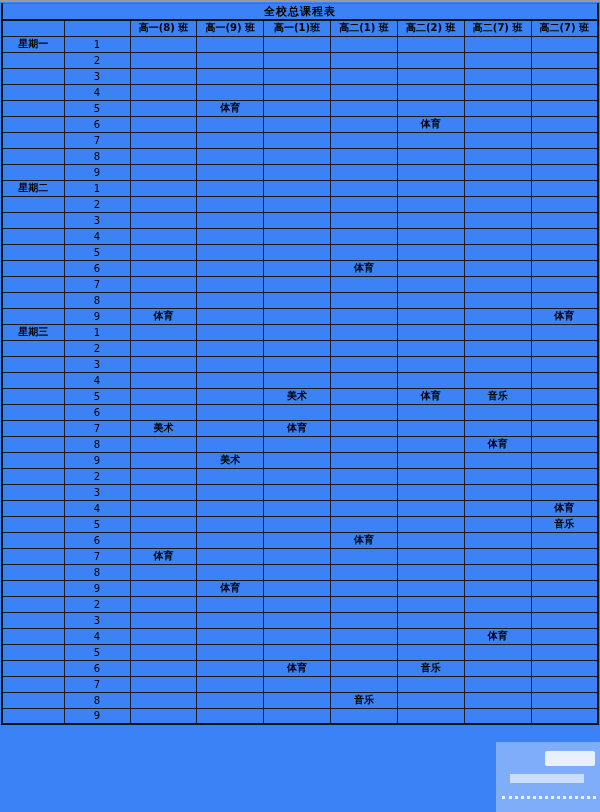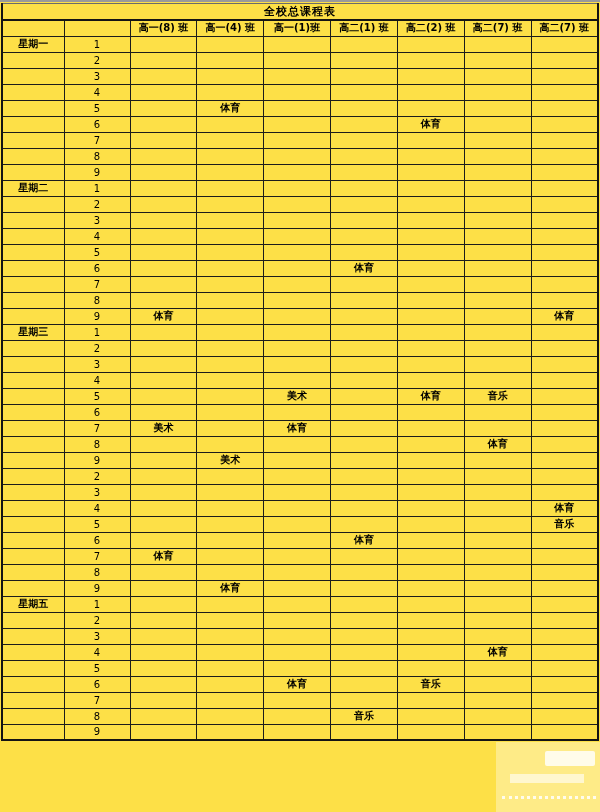--- a/index.html
+++ b/index.html
@@ -4,21 +4,21 @@
 <style>
   * { box-sizing: border-box; margin: 0; padding: 0; }
   body {
     width: 600px; height: 812px;
     background: #ffffff;
     font-family: "DejaVu Sans", sans-serif;
   }
   .frame {
     position: relative;
     width: 600px; height: 812px;
-    background: #fde047;
+    background: #3b82f6;
     overflow: hidden;
   }
   .top-edge {
     position: absolute; top: 0; left: 0; right: 0;
     height: 2px; background: #9a9a9a;
   }
   table.timetable {
     position: absolute;
     top: 3px; left: 1px;
     width: 598px;
@@ -106,21 +106,21 @@
         <col>
     </colgroup>
     <tbody>
       <tr class="title-row">
         <td colspan="9">全校总课程表</td>
       </tr>
       <tr class="header-row">
         <td></td>
         <td></td>
         <td>高一(8) 班</td>
-        <td>高一(4) 班</td>
+        <td>高一(9) 班</td>
         <td>高一(1)班</td>
         <td>高二(1) 班</td>
         <td>高二(2) 班</td>
         <td>高二(7) 班</td>
         <td>高二(7) 班</td>
       </tr>
     </tbody>
     <tbody>
         <tr class="t-row">
           <td class="day-cell">星期一</td>
@@ -494,31 +494,20 @@
           <td class="empty-cell"></td>
           <td class="empty-cell"></td>
           <td class="empty-cell"></td>
           <td class="empty-cell"></td>
         </tr>
         <tr class="t-row">
           <td class="day-cell"></td>
           <td class="period-cell">9</td>
           <td class="empty-cell"></td>
           <td class="subject-cell">体育</td>
-          <td class="empty-cell"></td>
-          <td class="empty-cell"></td>
-          <td class="empty-cell"></td>
-          <td class="empty-cell"></td>
-          <td class="empty-cell"></td>
-        </tr>
-        <tr class="t-row">
-          <td class="day-cell">星期五</td>
-          <td class="period-cell">1</td>
-          <td class="empty-cell"></td>
-          <td class="empty-cell"></td>
           <td class="empty-cell"></td>
           <td class="empty-cell"></td>
           <td class="empty-cell"></td>
           <td class="empty-cell"></td>
           <td class="empty-cell"></td>
         </tr>
         <tr class="t-row">
           <td class="day-cell"></td>
           <td class="period-cell">2</td>
           <td class="empty-cell"></td>

